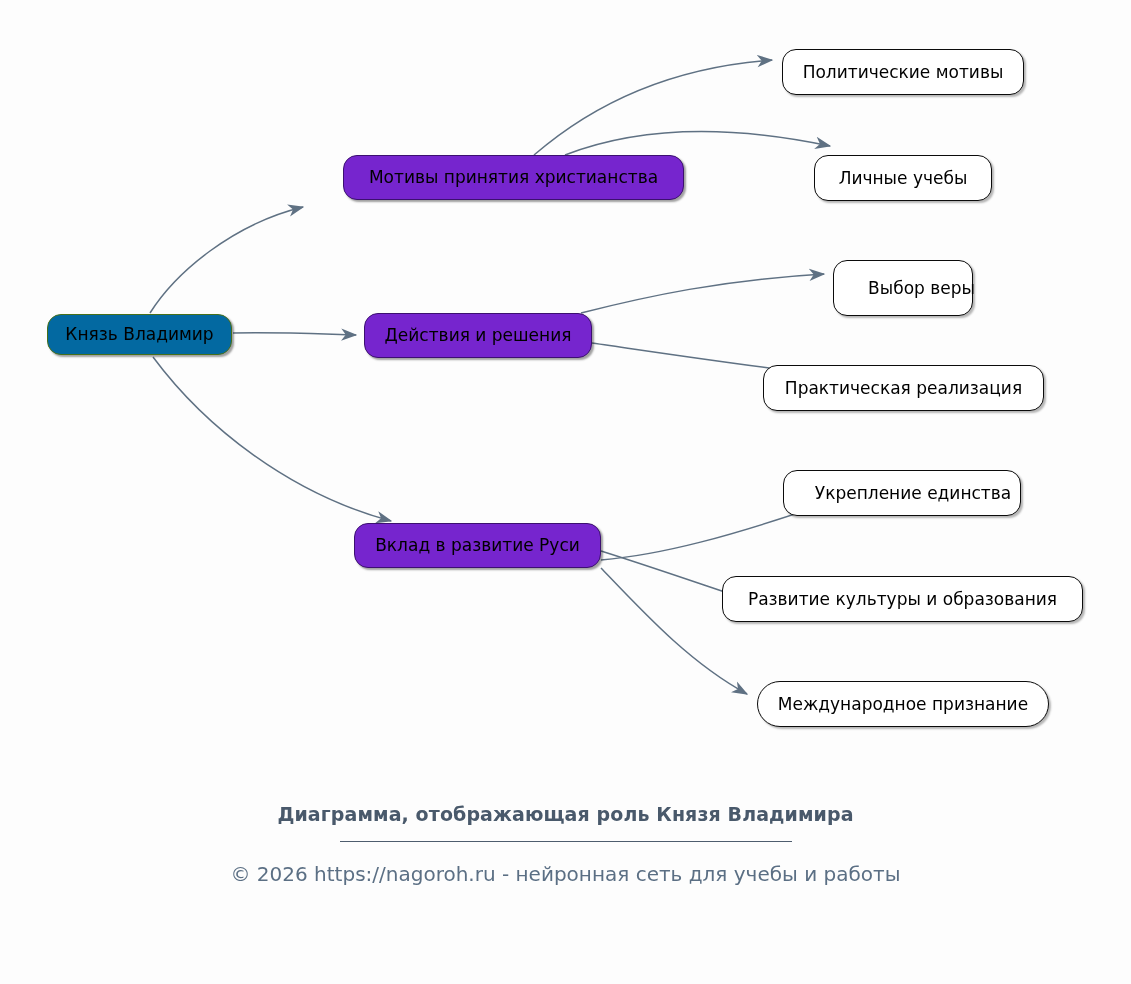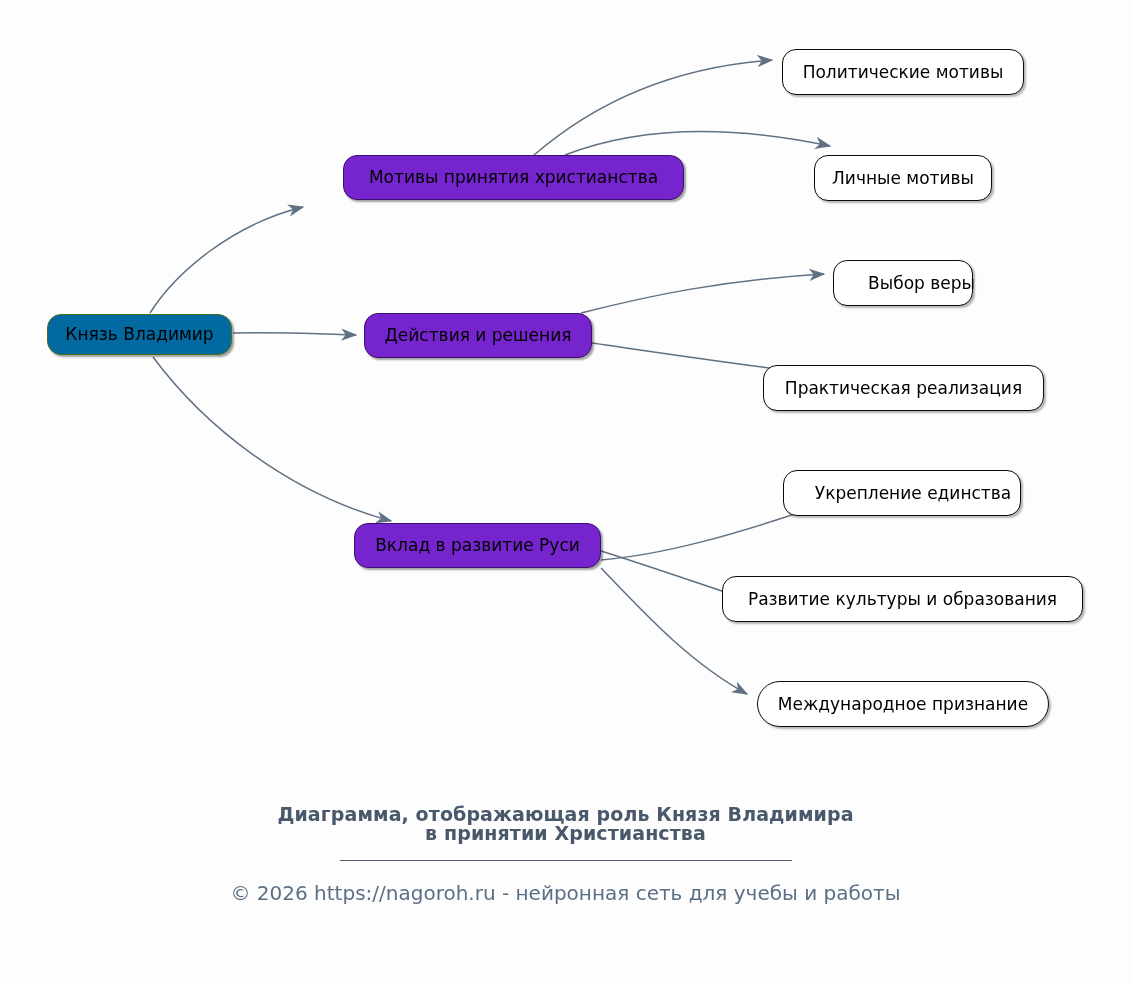--- a/index.html
+++ b/index.html
@@ -115,41 +115,40 @@
       <div class="node node-branch" style="left: 364px; top: 313px; width: 228px; height: 45px;">
         <span>Действия и решения</span>
       </div>
       <div class="node node-branch" style="left: 354px; top: 523px; width: 247px; height: 45px;">
         <span>Вклад в развитие Руси</span>
       </div>
       <div class="node node-leaf" style="left: 782px; top: 49px; width: 242px; height: 46px;">
         <span>Политические мотивы</span>
       </div>
       <div class="node node-leaf" style="left: 814px; top: 155px; width: 178px; height: 46px;">
-        <span>Личные мотивы</span>
+        <span>Личные учебы</span>
       </div>
-      <div class="node node-leaf" style="left: 833px; top: 260px; width: 140px; height: 46px; padding-left: 37px;">
+      <div class="node node-leaf" style="left: 833px; top: 260px; width: 140px; height: 56px; padding-left: 37px;">
         <span>Выбор веры</span>
       </div>
       <div class="node node-leaf" style="left: 763px; top: 365px; width: 281px; height: 46px;">
         <span>Практическая реализация</span>
       </div>
       <div class="node node-leaf" style="left: 783px; top: 470px; width: 238px; height: 46px; padding-left: 22px;">
         <span>Укрепление единства</span>
       </div>
       <div class="node node-leaf" style="left: 722px; top: 576px; width: 361px; height: 46px;">
         <span>Развитие культуры и образования</span>
       </div>
       <div class="node node-leaf" style="left: 757px; top: 681px; width: 292px; height: 46px; border-radius: 23px;">
         <span>Международное признание</span>
       </div>
     </div>
 
   <div id="footer">
     <div class="footer-title">
       <div>Диаграмма, отображающая роль Князя Владимира</div>
-      <div>в принятии Христианства</div>
     </div>
     <div class="footer-rule"></div>
     <div class="footer-copy">© 2026 https://nagoroh.ru - нейронная сеть для учебы и работы</div>
   </div>
 
 </div>
 
 </body></html>

